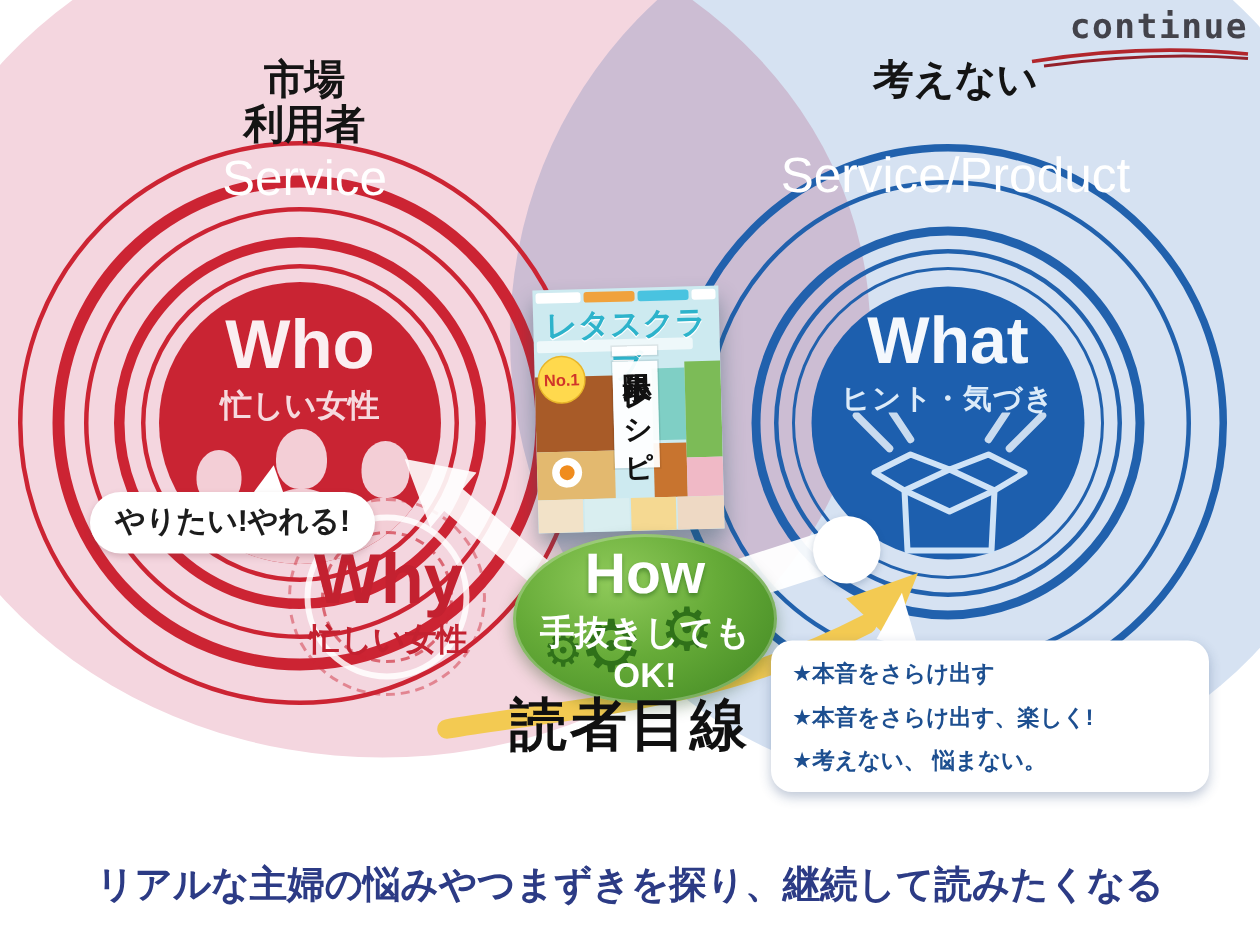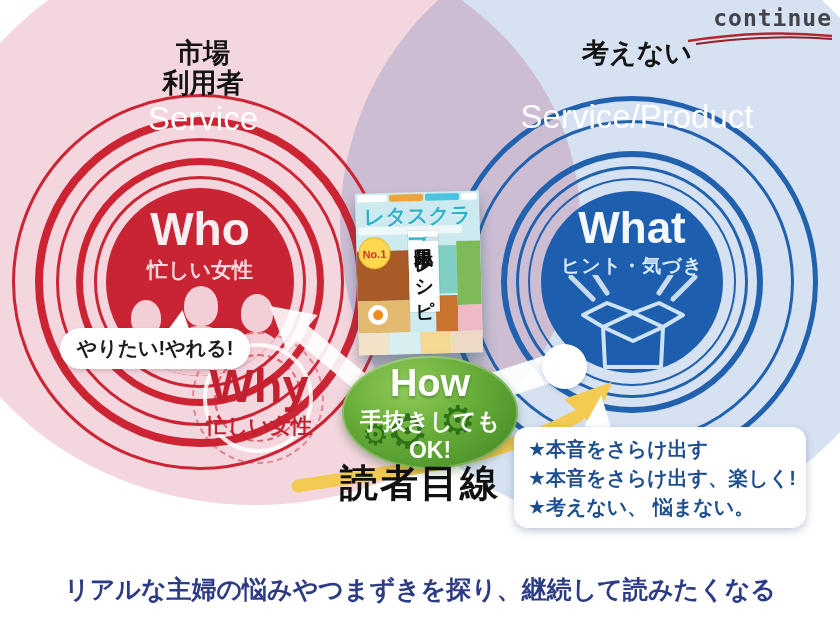--- a/index.html
+++ b/index.html
@@ -124,21 +124,21 @@
 
   
   .yellow-svg{left:0;top:0;pointer-events:none;}
   .reader-line{left:330px;top:458px;width:180px;text-align:center;font-size:38px;font-weight:bold;color:#101010;letter-spacing:2px;}
 
   
   .benefit-box{left:514px;top:427px;width:292px;height:101px;background:#fff;border-radius:14px;
     box-shadow:0 3px 8px rgba(40,70,120,0.3);padding:8px 14px;box-sizing:border-box;}
   .benefit-tail{left:588px;top:396px;width:0;height:0;border-left:9px solid transparent;
     border-right:20px solid transparent;border-bottom:34px solid #fff;transform:rotate(14deg);}
-  .benefit-line{font-size:20px;font-weight:bold;color:#1d4f90;line-height:29px;white-space:nowrap;}
+  .benefit-line{font-size:15px;font-weight:bold;color:#1d4f90;line-height:29px;white-space:nowrap;}
 
   
   .footer-line{left:0;width:840px;text-align:center;font-size:25px;font-weight:600;color:#2c3b85;}
   .fl1{top:535px;} .fl2{top:573px;}
 
   
   .logo-text{left:690px;top:5px;width:142px;text-align:right;font-family:"DejaVu Sans Mono",monospace;
     font-size:23px;font-weight:bold;color:#43434b;letter-spacing:1px;}
   .logo-swoosh{left:686px;top:28px;}
 </style>

